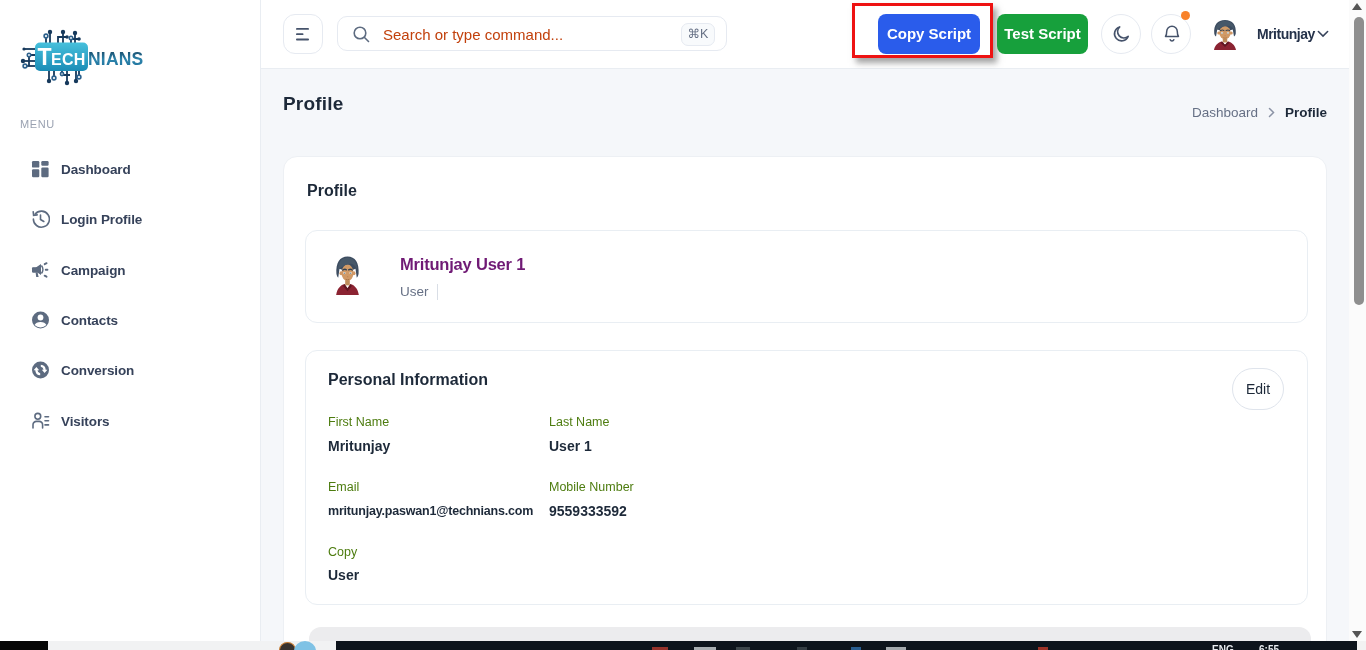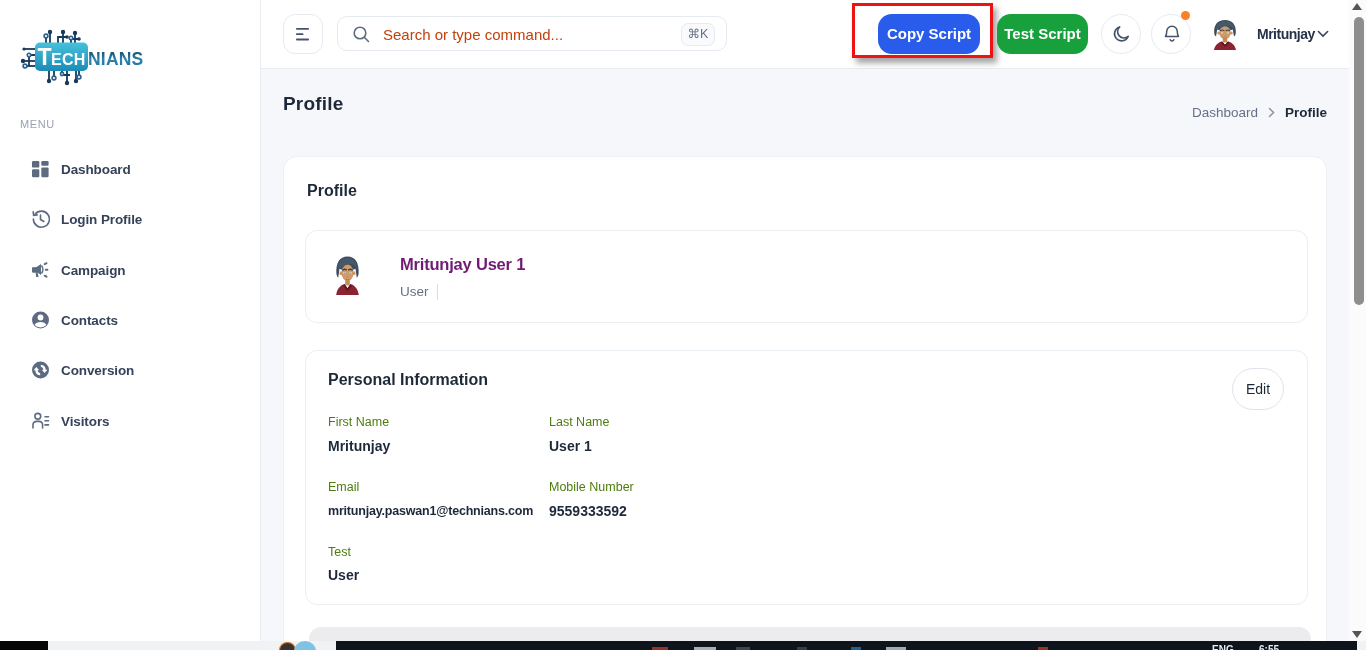--- a/index.html
+++ b/index.html
@@ -12,21 +12,21 @@
 .nav{position:absolute;left:0;width:260px;height:36px}
 .nav .ic{position:absolute;left:31px;top:50%;transform:translateY(-50%);width:19px;height:19px}
 .nav .tx{position:absolute;left:61px;top:50%;transform:translateY(-50%);font-size:13.5px;font-weight:600;color:#36425a;letter-spacing:-.1px}
 
 #header{position:absolute;left:261px;top:0;width:1088px;height:69px;background:#fff;border-bottom:1px solid #e9edf2}
 #hamb{position:absolute;left:283px;top:14px;width:40px;height:40px;border:1px solid #e6eaf1;border-radius:12px;background:#fff}
 #search{position:absolute;left:337px;top:16px;width:390px;height:35px;border:1px solid #e6eaf1;border-radius:10px;background:#fff}
 #search .ph{position:absolute;left:45px;top:9px;font-size:15px;color:#c2410c}
 #cmdk{position:absolute;left:343px;top:6px;width:34px;height:23px;border:1px solid #e6eaf1;border-radius:7px;background:#f8fafc;color:#667085;font-size:12.5px;text-align:center;line-height:21px}
 #redbox{position:absolute;left:852px;top:3px;width:141px;height:55px;border:3.5px solid #ee1212;background:transparent;box-shadow:4px 5px 6px rgba(90,90,90,.55)}
-.btn{position:absolute;top:14px;height:40px;border-radius:14px;color:#fff;font-size:15px;font-weight:700;text-align:center;line-height:40px}
+.btn{position:absolute;top:14px;height:40px;border-radius:8px;color:#fff;font-size:15px;font-weight:700;text-align:center;line-height:40px}
 #btnblue{left:878px;width:102px;background:#2a5ceb}
 #btngreen{left:997px;width:91px;background:#17a03c}
 .cbtn{position:absolute;top:14px;width:40px;height:40px;border:1px solid #e6eaf1;border-radius:50%;background:#fff}
 #ndot{position:absolute;left:1181px;top:11px;width:9px;height:9px;border-radius:50%;background:#f8822a}
 #uname{position:absolute;left:1257px;top:26px;font-size:14px;font-weight:600;color:#25324a;letter-spacing:-.5px}
 
 #main{position:absolute;left:261px;top:69px;width:1088px;height:572px;background:#f5f7fa}
 #h1{position:absolute;left:283px;top:93px;font-size:19px;font-weight:700;color:#1d2939;letter-spacing:.2px}
 #crumbs{position:absolute;right:39px;top:105px;font-size:13.5px;color:#667085;display:flex;align-items:center;gap:10px}
 #crumbs b{color:#1d2939;font-weight:600;font-size:13.5px}
@@ -256,21 +256,21 @@
 <div id="pititle">Personal Information</div>
 <div id="editbtn">Edit</div>
 <div class="flabel" style="left:328px;top:415px">First Name</div>
 <div class="fval" style="left:328px;top:438px">Mritunjay</div>
 <div class="flabel" style="left:549px;top:415px">Last Name</div>
 <div class="fval" style="left:549px;top:438px">User 1</div>
 <div class="flabel" style="left:328px;top:480px">Email</div>
 <div class="fval" style="left:328px;top:504px;font-size:12.5px;letter-spacing:-.2px">mritunjay.paswan1@technians.com</div>
 <div class="flabel" style="left:549px;top:480px">Mobile Number</div>
 <div class="fval" style="left:549px;top:503px">9559333592</div>
-<div class="flabel" style="left:328px;top:545px">Test</div>
+<div class="flabel" style="left:328px;top:545px">Copy</div>
 <div class="fval" style="left:328px;top:567px">User</div>
 <div id="graybox"></div>
 
 <div id="scrollcol">
   <div id="sthumb"></div>
   <div class="sarrow" id="sup"></div>
   <div class="sarrow" id="sdown"></div>
 </div>
 
 <div id="taskbar">

